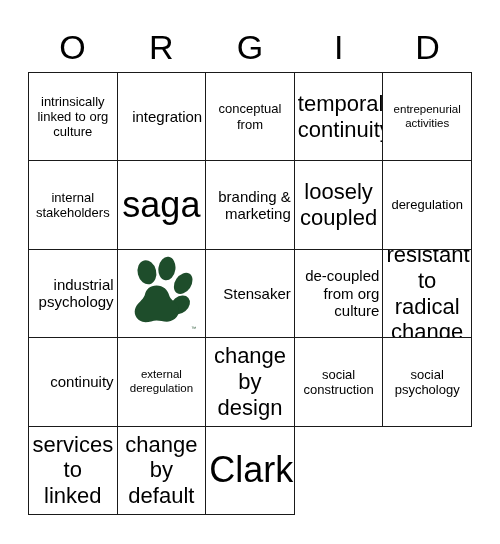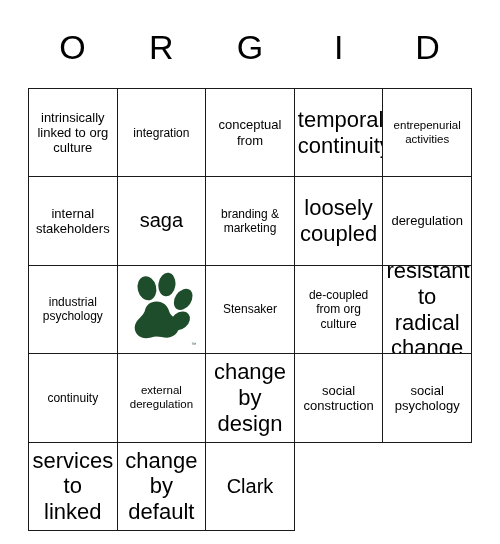--- a/index.html
+++ b/index.html
@@ -36,21 +36,21 @@
     justify-content: center;
     font-size: 34px;
     font-weight: 400;
     letter-spacing: 0px;
     line-height: 1;
     color: #000000;
   }
   .grid {
     position: absolute;
     left: 28px;
-    top: 88px;
+    top: 72px;
     width: 444px;
     height: 443px;
     display: grid;
     grid-template-columns: repeat(5, 1fr);
     grid-template-rows: repeat(5, 1fr);
     border-top: 1.5px solid #1a1a1a;
     border-left: 1.5px solid #1a1a1a;
     box-sizing: border-box;
     background: #ffffff;
   }
@@ -68,23 +68,23 @@
   }
   .cell-text {
     display: block;
     line-height: 1.17;
     width: 100%;
     white-space: pre-line;
   }
   
   .fs-xs .cell-text { font-size: 11.5px; }
   .fs-s  .cell-text { font-size: 13px; }
-  .fs-m  .cell-text { font-size: 12px; }
+  .fs-m  .cell-text { font-size: 15px; text-align: right; }
   .fs-l  .cell-text { font-size: 22px; }
-  .fs-xl .cell-text { font-size: 20px; }
+  .fs-xl .cell-text { font-size: 36px; }
 
   .free-cell {
     position: relative;
     padding: 0;
   }
   .paw-wrap {
     position: relative;
     width: 100%;
     height: 100%;
     display: flex;

